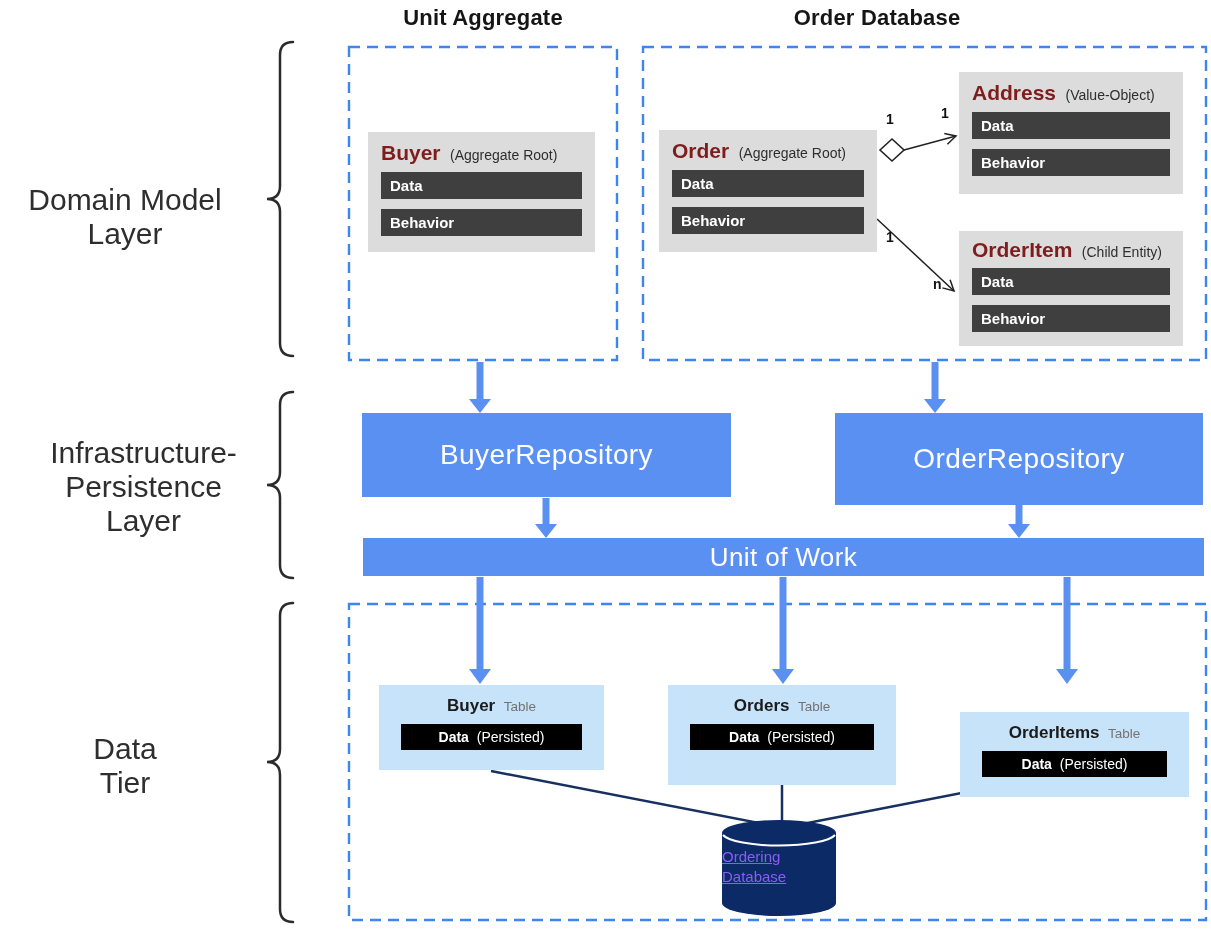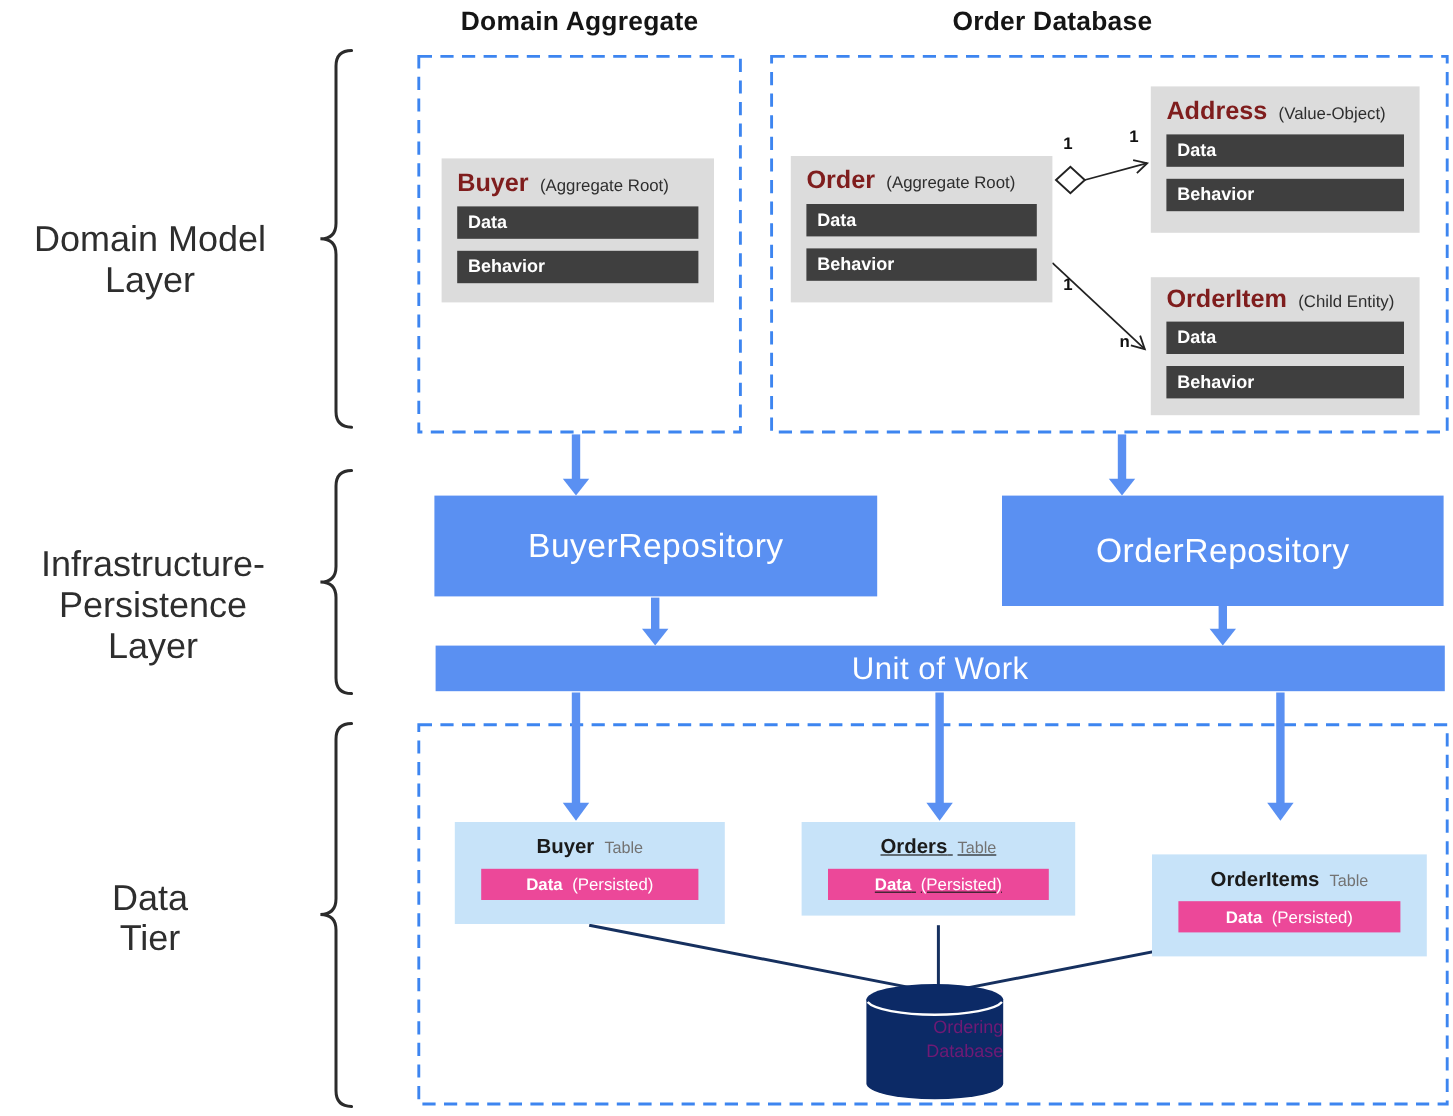--- a/index.html
+++ b/index.html
@@ -28,27 +28,27 @@
   .bluebox{background:#5a90f2;color:#ffffff;display:flex;align-items:center;justify-content:center;
            font-weight:300;letter-spacing:.4px;}
   .repo{font-size:28px;}
   .uow{font-size:26px;}
 
   
   .dtable{background:#c7e3f9;}
   .dthead{text-align:center;padding-top:11px;white-space:nowrap;}
   .dtname{font-size:17px;font-weight:bold;color:#1b1b1b;}
   .dtsuffix{font-size:13.5px;color:#737373;margin-left:4px;}
-  .dtbar{height:26px;line-height:26px;background:#ec4899;margin:8px 22px 0 22px;
+  .dtbar{height:26px;line-height:26px;background:#000000;margin:8px 22px 0 22px;
          text-align:center;color:#ffffff;font-size:14px;white-space:nowrap;}
   .dtbar .b{font-weight:bold;}
   .dtbar .r{margin-left:4px;font-weight:400;}
 
   
-  .dblabel{color:#701a75;font-size:15px;line-height:1.35;text-align:right;}
+  .dblabel{color:#8b5cf6;font-size:15px;line-height:1.35;text-align:left;text-decoration:underline;}
 
   
   .mult{font-size:14px;font-weight:bold;color:#111111;}
 </style>
 </head>
 <body>
 
 <div class="canvas">
 
   <svg class="overlay" viewBox="0 0 1211 930">
@@ -109,28 +109,28 @@
       <line x1="1074" y1="771" x2="787" y2="827"></line>
     </g>
 
     <g>
       <path d="M 722 833 L 722 903 A 57 13 0 0 0 836 903 L 836 833" fill="#0c2a66"></path>
       <ellipse cx="779" cy="833" rx="57" ry="13" fill="#0c2a66"></ellipse>
       <path d="M 723 835 A 57 13 0 0 0 835 835" fill="none" stroke="#ffffff" stroke-width="2"></path>
     </g>
   </svg>
 
-  <div class="abs agg-title" style="left:348px;top:5px;width:270px;">Domain Aggregate</div>
+  <div class="abs agg-title" style="left:348px;top:5px;width:270px;">Unit Aggregate</div>
   <div class="abs agg-title" style="left:642px;top:5px;width:470px;">Order Database</div>
 
   <div class="abs layer-label" style="left:0px;top:183px;width:250px;">
     <div>Domain Model</div>
     <div>Layer</div>
   </div>
-  <div class="abs layer-label" style="left:0px;top:436px;width:255px;margin-top:18px;">
+  <div class="abs layer-label" style="left:16px;top:436px;width:255px;">
     <div>Infrastructure-</div>
     <div>Persistence</div>
     <div>Layer</div>
   </div>
   <div class="abs layer-label" style="left:0px;top:732px;width:250px;">
     <div>Data</div>
     <div>Tier</div>
   </div>
 
   <div class="abs entity" style="left:368px;top:132px;width:227px;height:120px;">
@@ -182,21 +182,21 @@
     <div class="dthead">
       <span class="dtname">Buyer</span>
       <span class="dtsuffix">Table</span>
     </div>
     <div class="dtbar">
       <span class="b">Data</span>
       <span class="r">(Persisted)</span>
     </div>
   </div>
 
-  <div class="abs dtable" style="left:668px;top:685px;width:228px;height:78px;text-decoration:underline;">
+  <div class="abs dtable" style="left:668px;top:685px;width:228px;height:100px;">
     <div class="dthead">
       <span class="dtname">Orders</span>
       <span class="dtsuffix">Table</span>
     </div>
     <div class="dtbar">
       <span class="b">Data</span>
       <span class="r">(Persisted)</span>
     </div>
   </div>
 

